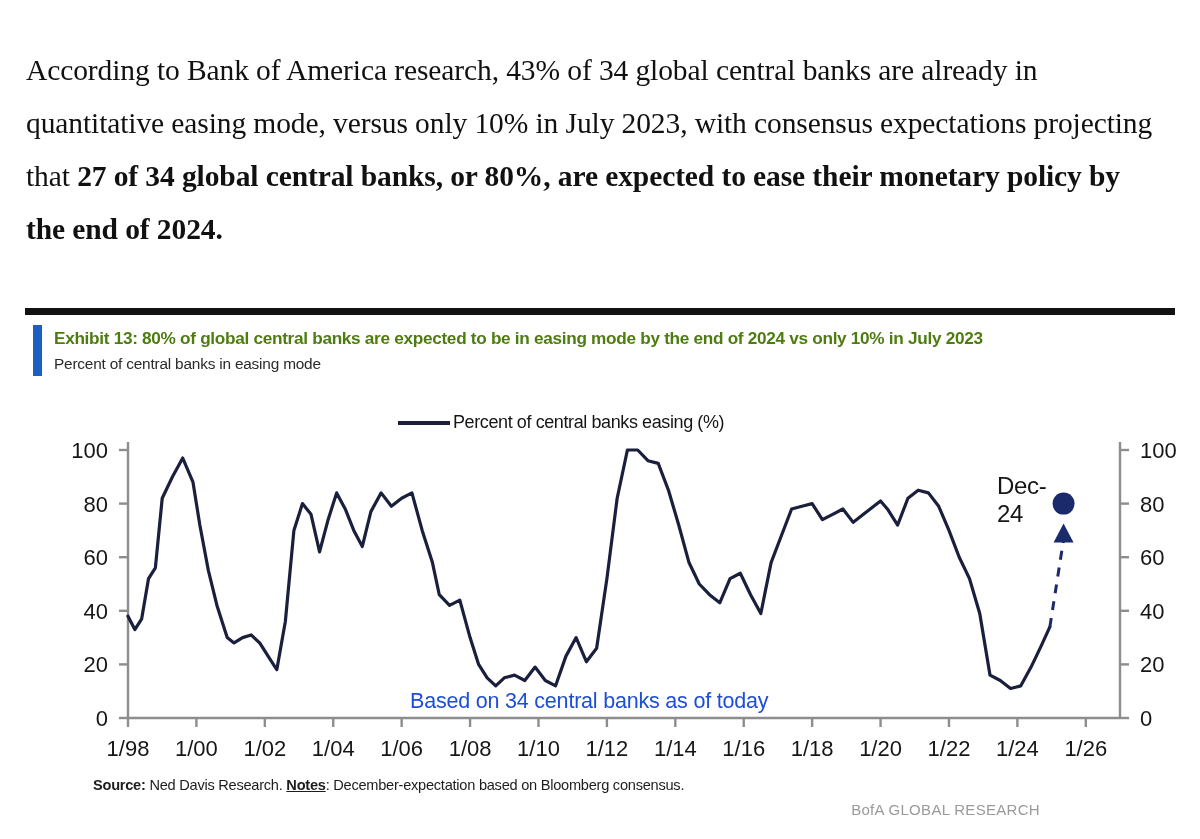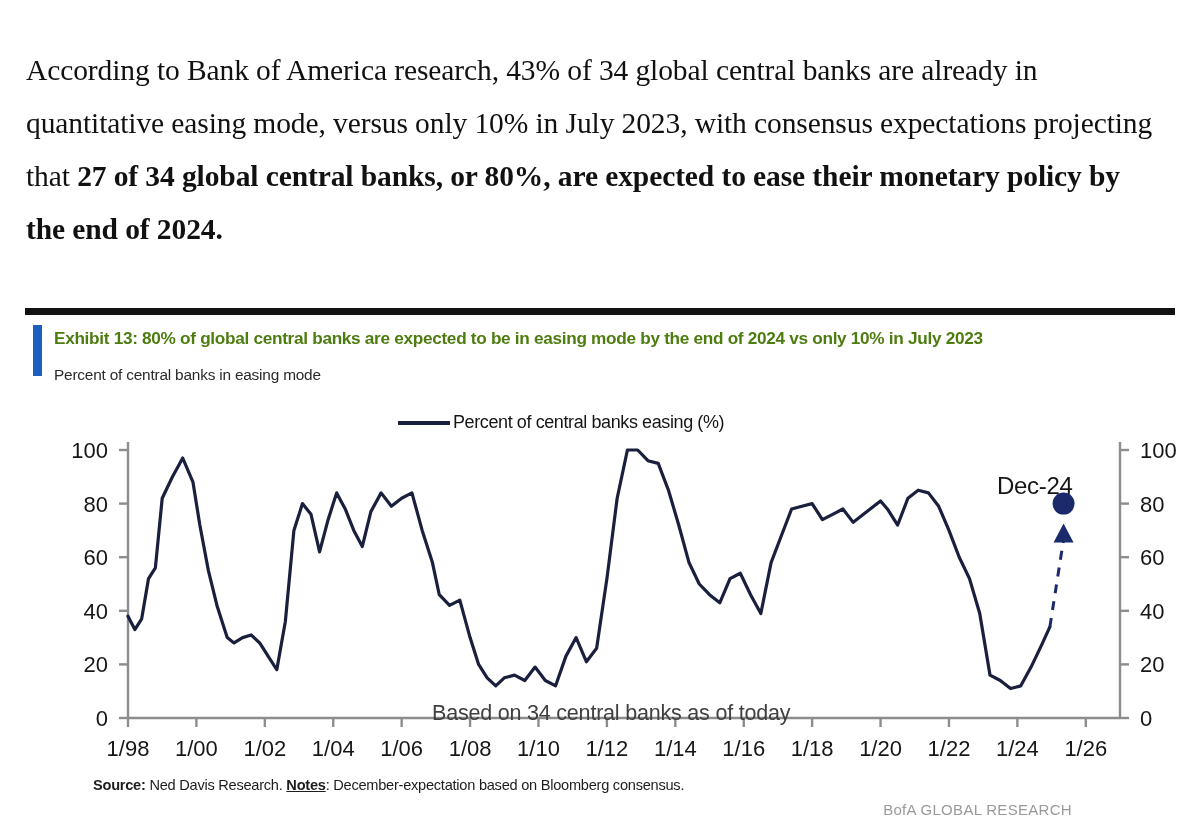--- a/index.html
+++ b/index.html
@@ -1,21 +1,21 @@
 <!DOCTYPE html>
 <html><head>
 <meta charset="utf-8">
 <style>
   html,body{margin:0;padding:0;}
   body{
     width:1200px;height:839px;background:#ffffff;
     font-family:"Liberation Sans", sans-serif;
     overflow:hidden;
   }
-  .page{position:relative;width:1068px;height:839px;padding-left:32px;}
+  .page{position:relative;width:1068px;height:839px;}
 
   
   .narrative{
     position:absolute;left:26px;top:14px;width:1140px;
     font-family:"Liberation Serif", serif;
     font-size:29.5px;line-height:53px;color:#111111;
     letter-spacing:-0.1px;
   }
   .narrative b{font-weight:700;}
 
@@ -27,21 +27,21 @@
   .accent-bar{
     position:absolute;left:33px;top:325px;width:9px;height:51px;
     background:#1b5fc1;
   }
   .exhibit-title{
     position:absolute;left:54px;top:328px;width:1110px;
     font-size:17.2px;font-weight:700;color:#4d7c0f;
     letter-spacing:-0.3px;white-space:nowrap;
   }
   .exhibit-sub{
-    position:absolute;left:54px;top:366px;width:1110px;
+    position:absolute;left:54px;top:355px;width:1110px;
     font-size:15.4px;font-weight:400;color:#2a2a2a;
     letter-spacing:-0.2px;
   }
 
   
   .chart-wrap{position:absolute;left:0px;top:396px;width:1200px;height:370px;}
   .chart-svg{display:block;}
 
   .legend{
     position:absolute;left:398px;top:412px;
@@ -51,22 +51,22 @@
     display:inline-block;width:52px;height:4px;background:#1a1f3d;
     margin-right:3px;
   }
   .legend-label{font-size:18px;color:#161616;letter-spacing:-0.4px;}
 
   .dec-label{
     position:absolute;left:997px;top:472px;
     font-size:24px;color:#161616;letter-spacing:-0.3px;
   }
   .note-inline{
-    position:absolute;left:432px;top:689px;
-    font-size:21.5px;color:#404040;letter-spacing:-0.2px;margin-top:12px;
+    position:absolute;left:410px;top:689px;
+    font-size:21.5px;color:#1d4ed8;letter-spacing:-0.2px;
   }
 
   
   .source{
     position:absolute;left:55px;top:777px;
     font-size:14.6px;color:#1d1d1d;letter-spacing:-0.25px;
   }
   .source b{font-weight:700;margin-left:38px;}
   .source u{text-decoration:underline;font-weight:700;text-align:right;}
   .bofa{

